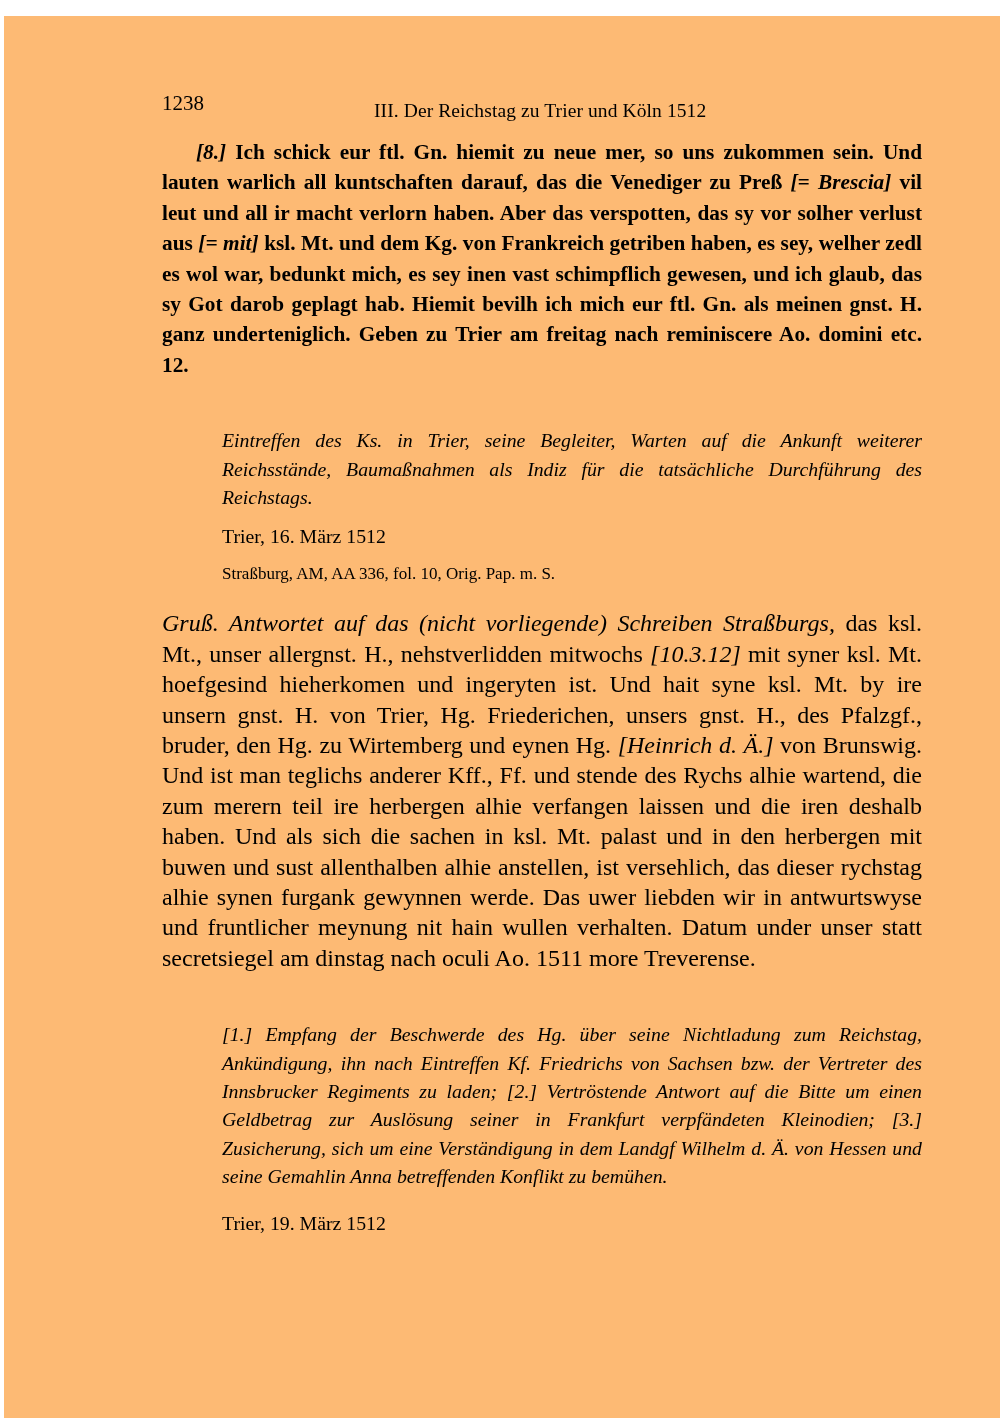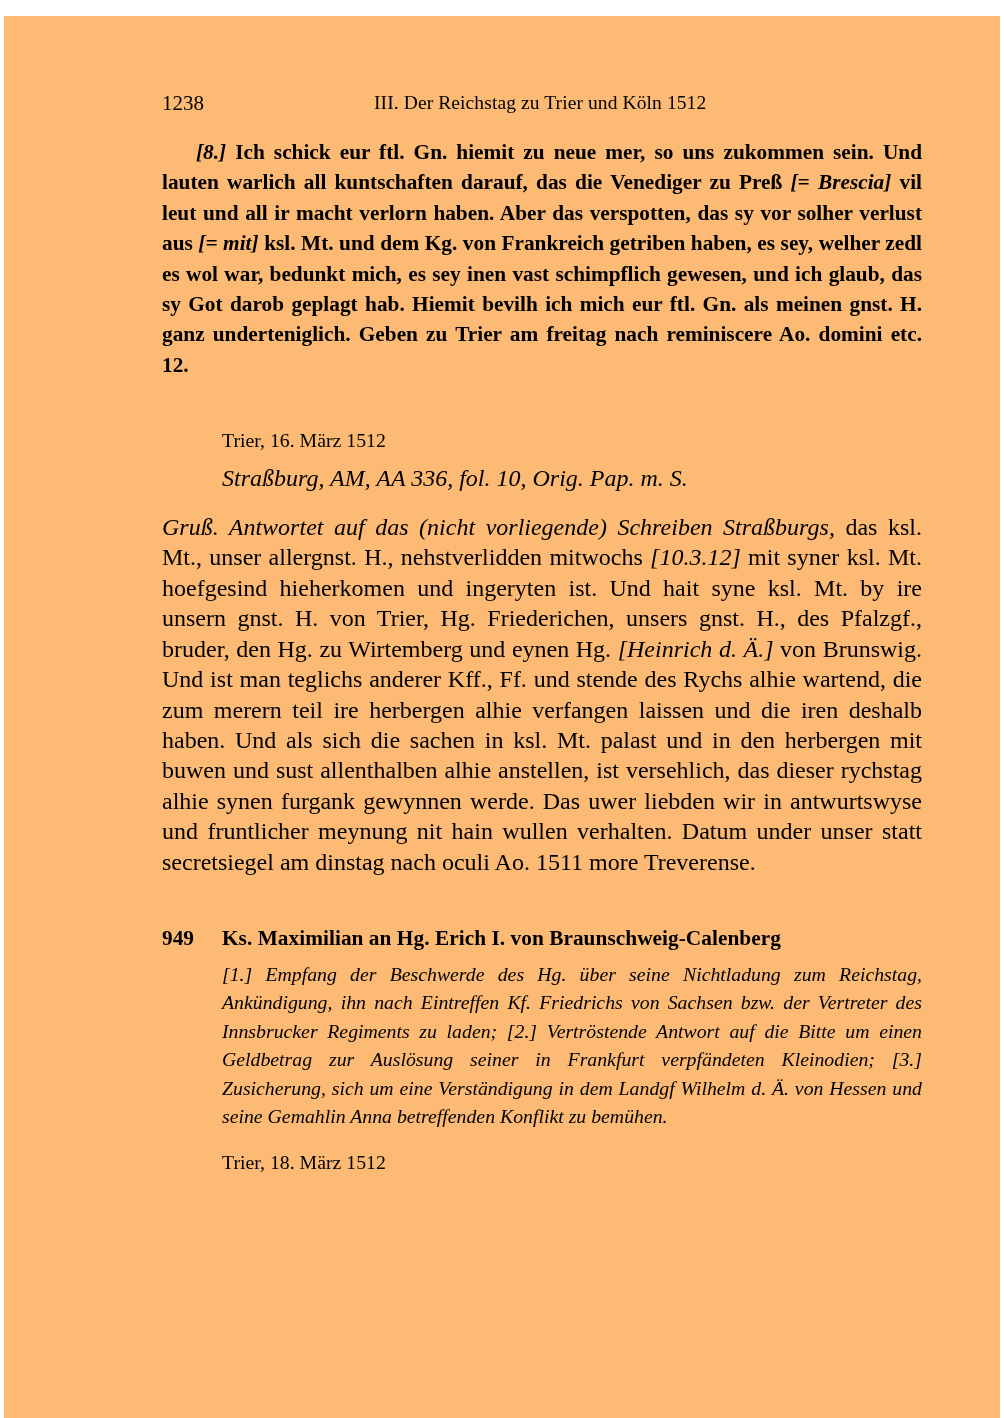--- a/index.html
+++ b/index.html
@@ -38,21 +38,21 @@
   }
   .runhead .folio {
     position: absolute;
     left: 0;
     top: 0;
     font-size: 21px;
   }
   .runhead .title {
     position: absolute;
     left: 212px;
-    top: 0;
+    top: 8px;
     letter-spacing: 0.1px;
   }
 
   
   .para {
     font-size: 21.3px;
     line-height: 30.4px;
     text-align: justify;
     text-justify: inter-word;
     margin: 0;
@@ -98,22 +98,21 @@
     margin: 0;
     margin-top: 9px;
   }
   .dateline {
     font-size: 19.8px;
     line-height: 28.4px;
     margin: 0;
     margin-top: 11px;
   }
   .sourceline {
-    font-style: italic;
-    font-size: 24px;
+    font-size: 17px;
     line-height: 28.4px;
     margin: 0;
     margin-top: 9px;
     text-align: justify;
   }
   .sourceline.wrapnarrow { width: 716px; }
 
   .bodytext {
     font-size: 24px;
     line-height: 30.4px;
@@ -135,30 +134,28 @@
 
     <div class="runhead">
       <span class="folio">1238</span>
       <span class="title">III. Der Reichstag zu Trier und Köln 1512</span>
     </div>
 
     <p class="para first"><i>[8.]</i><span> Ich schick eur ftl. Gn. hiemit zu neue mer, so uns zukommen sein. Und lauten warlich all kuntschaften darauf, das die Venediger zu Preß </span><i>[= Brescia]</i><span> vil leut und all ir macht verlorn haben. Aber das verspotten, das sy vor solher verlust aus </span><i>[= mit]</i><span> ksl. Mt. und dem Kg. von Frankreich getriben haben, es sey, welher zedl es wol war, bedunkt mich, es sey inen vast schimpflich gewesen, und ich glaub, das sy Got darob geplagt hab. Hiemit bevilh ich mich eur ftl. Gn. als meinen gnst. H. ganz underteniglich. Geben zu Trier am freitag nach reminiscere Ao. domini etc. 12.</span></p>
 
     <div class="entry entry-948">
       <div class="indented">
+        <p class="regest">Eintreffen des Ks. in Trier, seine Begleiter, Warten auf die Ankunft weiterer Reichsstände, Baumaßnahmen als Indiz für die tatsächliche Durchführung des Reichstags.</p>
         <p class="dateline">Trier, 16. März 1512</p>
         <p class="sourceline">Straßburg, AM, AA 336, fol. 10, Orig. Pap. m. S.</p>
       </div>
       <p class="bodytext"><i>Gruß. Antwortet auf das (nicht vorliegende) Schreiben Straßburgs,</i><span> das ksl. Mt., unser allergnst. H., nehstverlidden mitwochs </span><i>[10.3.12]</i><span> mit syner ksl. Mt. hoefgesind hieherkomen und ingeryten ist. Und hait syne ksl. Mt. by ire unsern gnst. H. von Trier, Hg. Friederichen, unsers gnst. H., des Pfalzgf., bruder, den Hg. zu Wirtemberg und eynen Hg. </span><i>[Heinrich d. Ä.]</i><span> von Brunswig. Und ist man teglichs anderer Kff., Ff. und stende des Rychs alhie wartend, die zum merern teil ire herbergen alhie verfangen laissen und die iren deshalb haben. Und als sich die sachen in ksl. Mt. palast und in den herbergen mit buwen und sust allenthalben alhie anstellen, ist versehlich, das dieser rychstag alhie synen furgank gewynnen werde. Das uwer liebden wir in antwurtswyse und fruntlicher meynung nit hain wullen verhalten. Datum under unser statt secretsiegel am dinstag nach oculi Ao. 1511 more Treverense.</span></p>
     </div>
 
     <div class="entry entry-949">
-      <div class="entry-head">
-        <span class="num">949</span><span class="headtitle">Ks. Maximilian an Hg. Erich I. von Braunschweig-Calenberg</span>
-      </div>
       <div class="indented">
         <p class="regest">[1.] Empfang der Beschwerde des Hg. über seine Nichtladung zum Reichstag, Ankündigung, ihn nach Eintreffen Kf. Friedrichs von Sachsen bzw. der Vertreter des Innsbrucker Regiments zu laden; [2.] Vertröstende Antwort auf die Bitte um einen Geldbetrag zur Auslösung seiner in Frankfurt verpfändeten Kleinodien; [3.] Zusicherung, sich um eine Verständigung in dem Landgf Wilhelm d. Ä. von Hessen und seine Gemahlin Anna betreffenden Konflikt zu bemühen.</p>
-        <p class="dateline">Trier, 18. März 1512</p>
+        <p class="dateline">Trier, 19. März 1512</p>
       </div>
     </div>
 
   </div>
 </div>
 
 </body></html>

